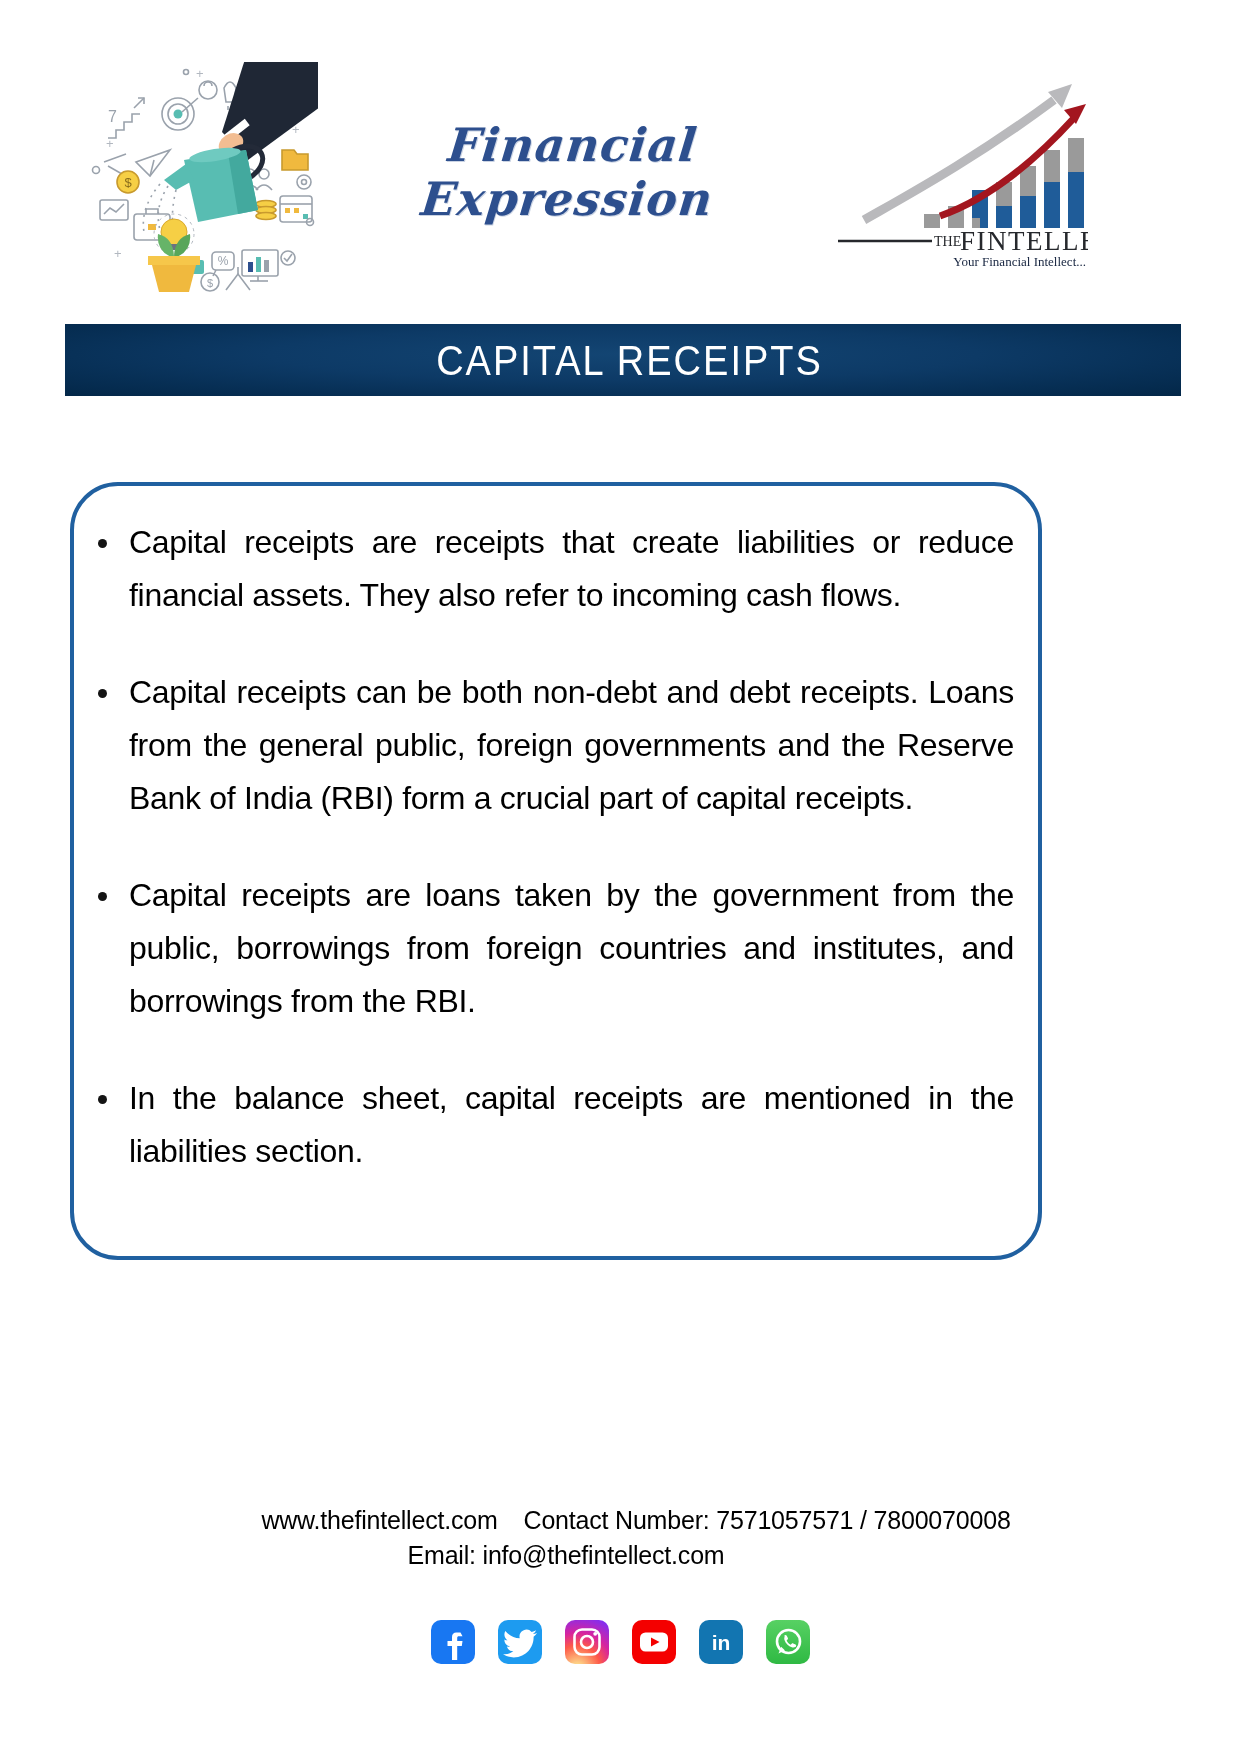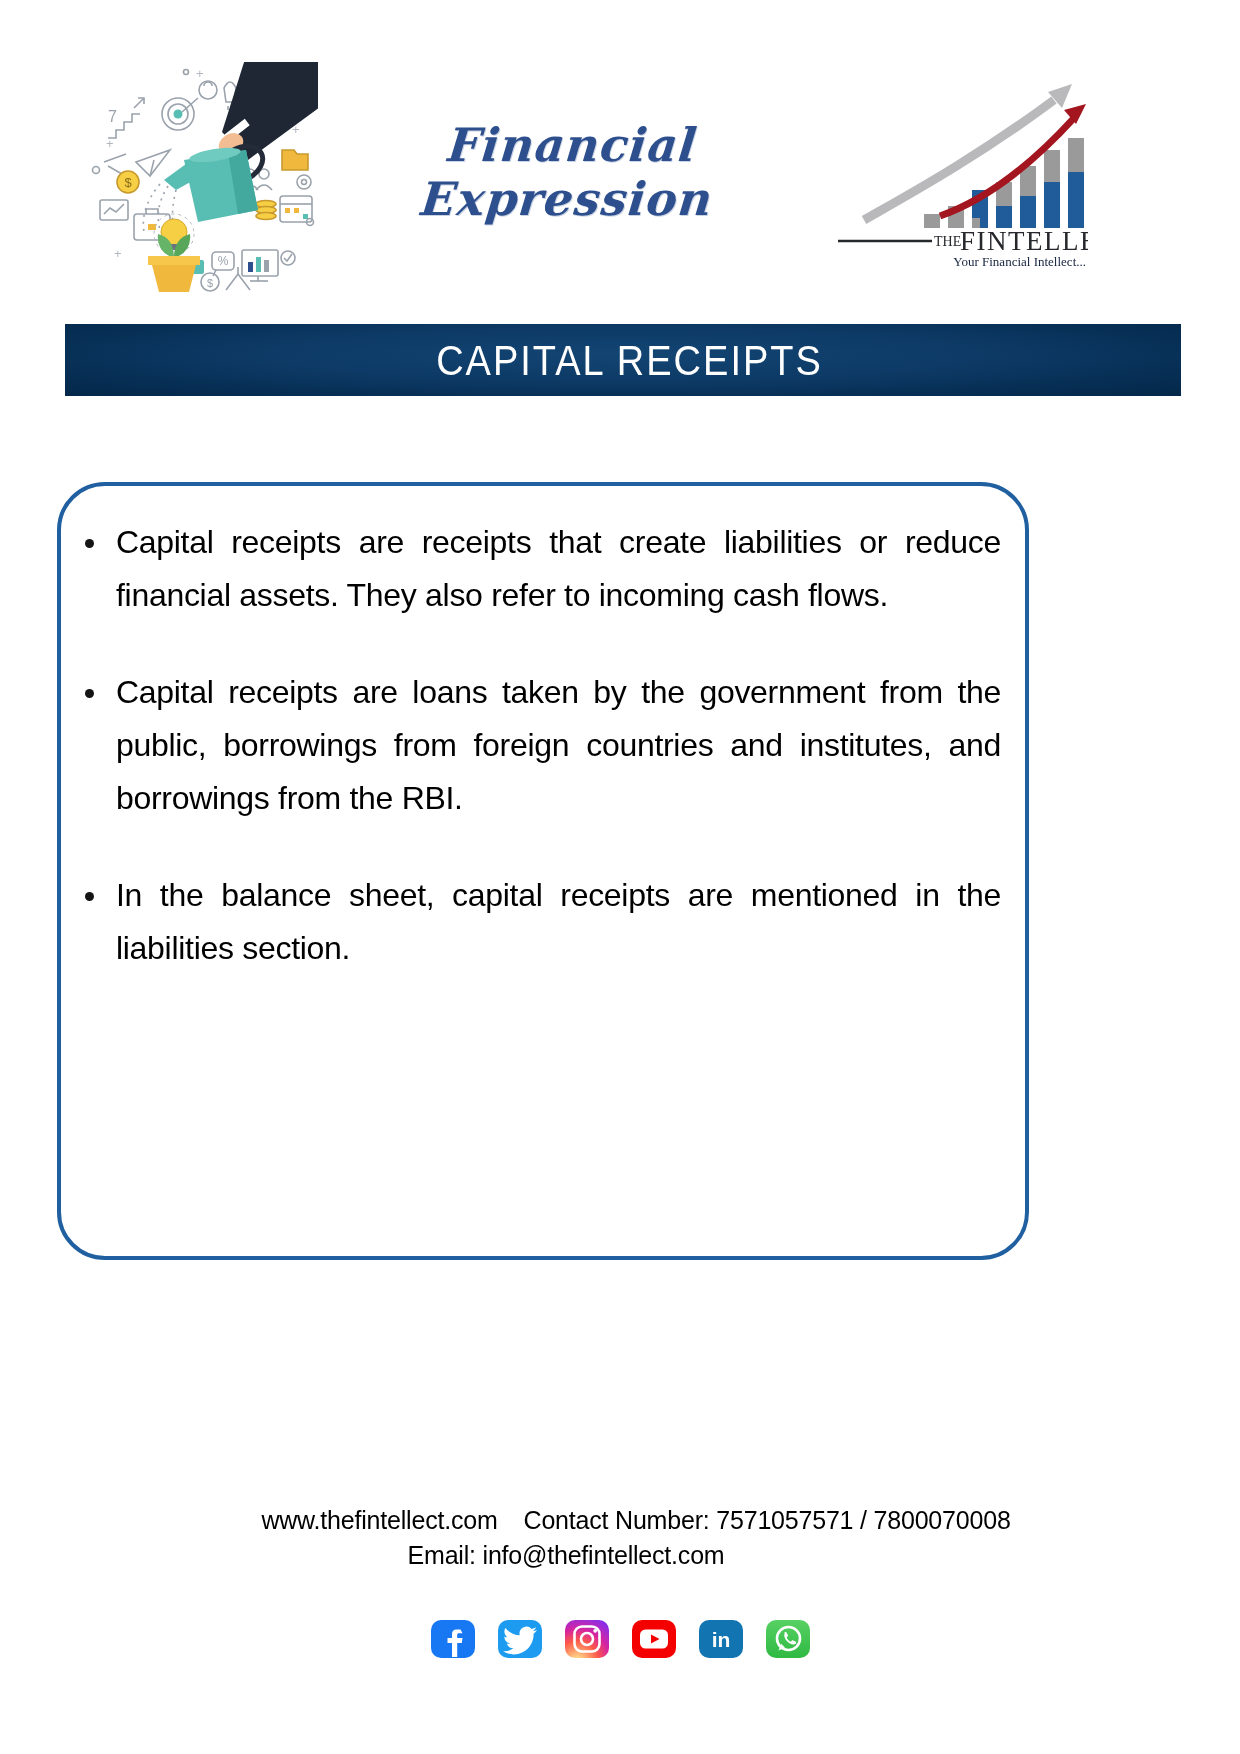--- a/index.html
+++ b/index.html
@@ -27,21 +27,21 @@
     background:radial-gradient(ellipse at 50% 42%, #134573 0%, #0d3a66 45%, #072f55 75%, #032748 100%);
     display:flex; align-items:center; justify-content:center;padding-left:13px;
   }
   .banner-label {
     color:#fff; font-size:38px; font-weight:400; letter-spacing:2px;
     transform:scaleY(1.12); font-family:"Liberation Sans", sans-serif;
   }
 
   
   .bullet-box {
-    position:absolute; left:57px; top:482px; width:972px; height:778px;
+    position:absolute; left:70px; top:482px; width:972px; height:778px;
     border:4px solid #2060a0; border-radius:48px; background:#fff;
   }
   .bullet-list { list-style:none; padding:30px 24px 0 55px; }
   .bullet-list li {
     position:relative; margin-bottom:44px;
     font-size:32px; line-height:53px; color:#000;
     text-align:justify; letter-spacing:-0.3px;
   }
   .bullet-list li::before {
     content:""; position:absolute; left:-31px; top:23px;
@@ -56,21 +56,21 @@
   .footer-line1 .gap { display:inline-block; width:26px; }
   .footer-line2 {
     position:absolute; left:0; top:1541px; width:1132px; text-align:center;
     font-size:25px; color:#000; letter-spacing:-0.2px;
   }
   .social-row {
     position:absolute; left:0; top:1620px; width:1240px;
     display:flex; justify-content:center; gap:23px;
   }
   .social-icon {
-    width:44px; height:38px; border-radius:10px; overflow:hidden;
+    width:44px; height:44px; border-radius:10px; overflow:hidden;
     display:flex; align-items:center; justify-content:center; cursor:pointer;
   }
   .si-facebook  { background:#1877f2; }
   .si-twitter   { background:#1d9bf0; }
   .si-instagram { background:radial-gradient(circle at 28% 110%, #fdf497 0%, #fd5949 40%, #d6249f 62%, #7b2ff7 95%); }
   .si-youtube   { background:#f40000; }
   .si-linkedin  { background:#1275b1; }
   .si-whatsapp  { background:linear-gradient(180deg,#57d163 0%,#2fb943 100%); }
 </style>
 </head>
@@ -229,20 +229,21 @@
     <text x="250" y="188" text-anchor="end" font-family="Liberation Serif, serif" font-size="13" fill="#16243f">Your Financial Intellect...</text>
   </svg>
 
   <div class="banner">
     <span class="banner-label">CAPITAL RECEIPTS</span>
   </div>
 
   <div class="bullet-box">
     <ul class="bullet-list">
       <li>Capital receipts are receipts that create liabilities or reduce financial assets. They also refer to incoming cash flows.</li>
+      <li>Capital receipts can be both non-debt and debt receipts. Loans from the general public, foreign governments and the Reserve Bank of India (RBI) form a crucial part of capital receipts.</li>
       <li>Capital receipts are loans taken by the government from the public, borrowings from foreign countries and institutes, and borrowings from the RBI.</li>
       <li>In the balance sheet, capital receipts are mentioned in the liabilities section.</li>
     </ul>
   </div>
 
   <div class="footer-line1">
     <span>www.thefintellect.com</span><span class="gap"></span><span>Contact Number: 7571057571 / 7800070008</span>
   </div>
   <div class="footer-line2">Email: info@thefintellect.com</div>
 

